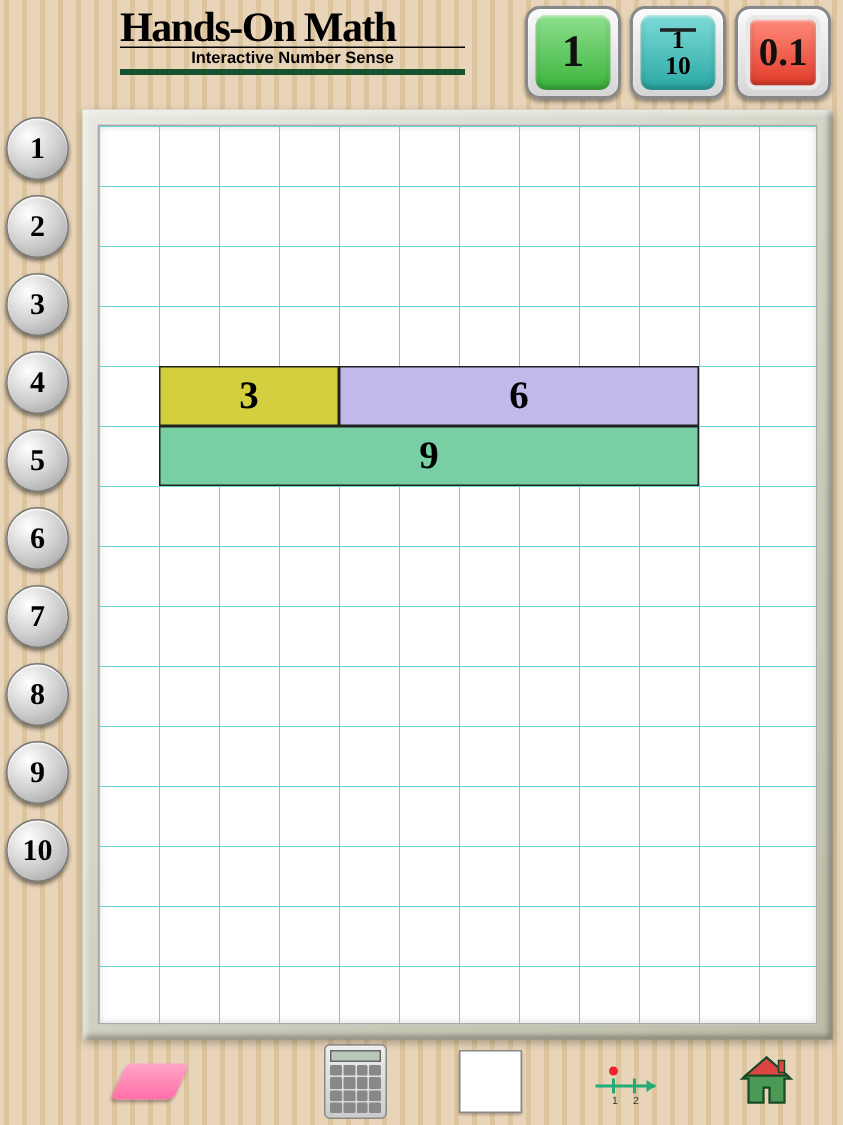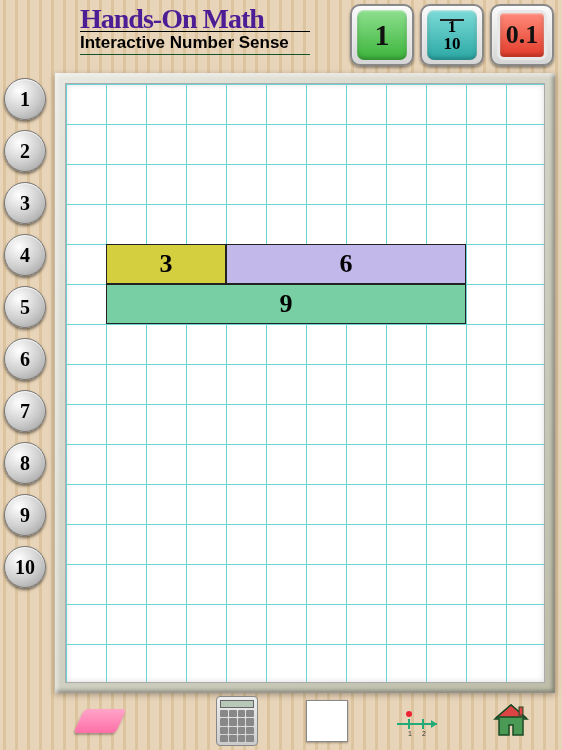--- a/index.html
+++ b/index.html
@@ -8,22 +8,22 @@
     height: 750px;
     font-family: Arial, sans-serif;
     background: #e8d4b8;
     background-image: repeating-linear-gradient(90deg, #e8d4b8 0, #e8d4b8 3px, #dcc49f 3px, #dcc49f 6px, #e8d4b8 6px, #e8d4b8 12px);
     overflow: hidden;
     position: relative;
   }
   .header { position: absolute; top: 0; left: 0; right: 0; height: 70px; display:flex; align-items:center; }
   .logo-area { position:absolute; left: 80px; top: 6px; width: 230px; }
   .tagline { font-size: 8px; color:#333; font-weight:bold; letter-spacing:0.2px; }
-  .logo-title { font-family: Georgia, serif; font-size: 28px; font-weight: bold; color: #4c1d95; letter-spacing:-1px; line-height:0.9; }
-  .logo-sub { font-size: 17px; color:#000; font-weight:bold; text-align:left; border-top:1px solid #000; border-bottom:1px solid #14532d; padding:1px 0;}
+  .logo-title { font-family: Georgia, serif; font-size: 28px; font-weight: bold; color: #000000; letter-spacing:-1px; line-height:0.9; }
+  .logo-sub { font-size: 11px; color:#000; font-weight:bold; text-align:center; border-top:1px solid #000; border-bottom:4px solid #14532d; padding:1px 0;}
   .mode-buttons { position:absolute; right: 8px; top: 4px; display:flex; gap:6px; }
   .mode-btn {
     width: 64px; height: 62px; border-radius: 10px;
     background: linear-gradient(#fafafa,#d5d5d5);
     border: 2px solid #888;
     display:flex; align-items:center; justify-content:center;
     font-weight:bold; font-family: Georgia, serif;
     box-shadow: inset 0 1px 2px rgba(255,255,255,0.8), 0 2px 3px rgba(0,0,0,0.4);
     cursor:pointer;
     position:relative;

